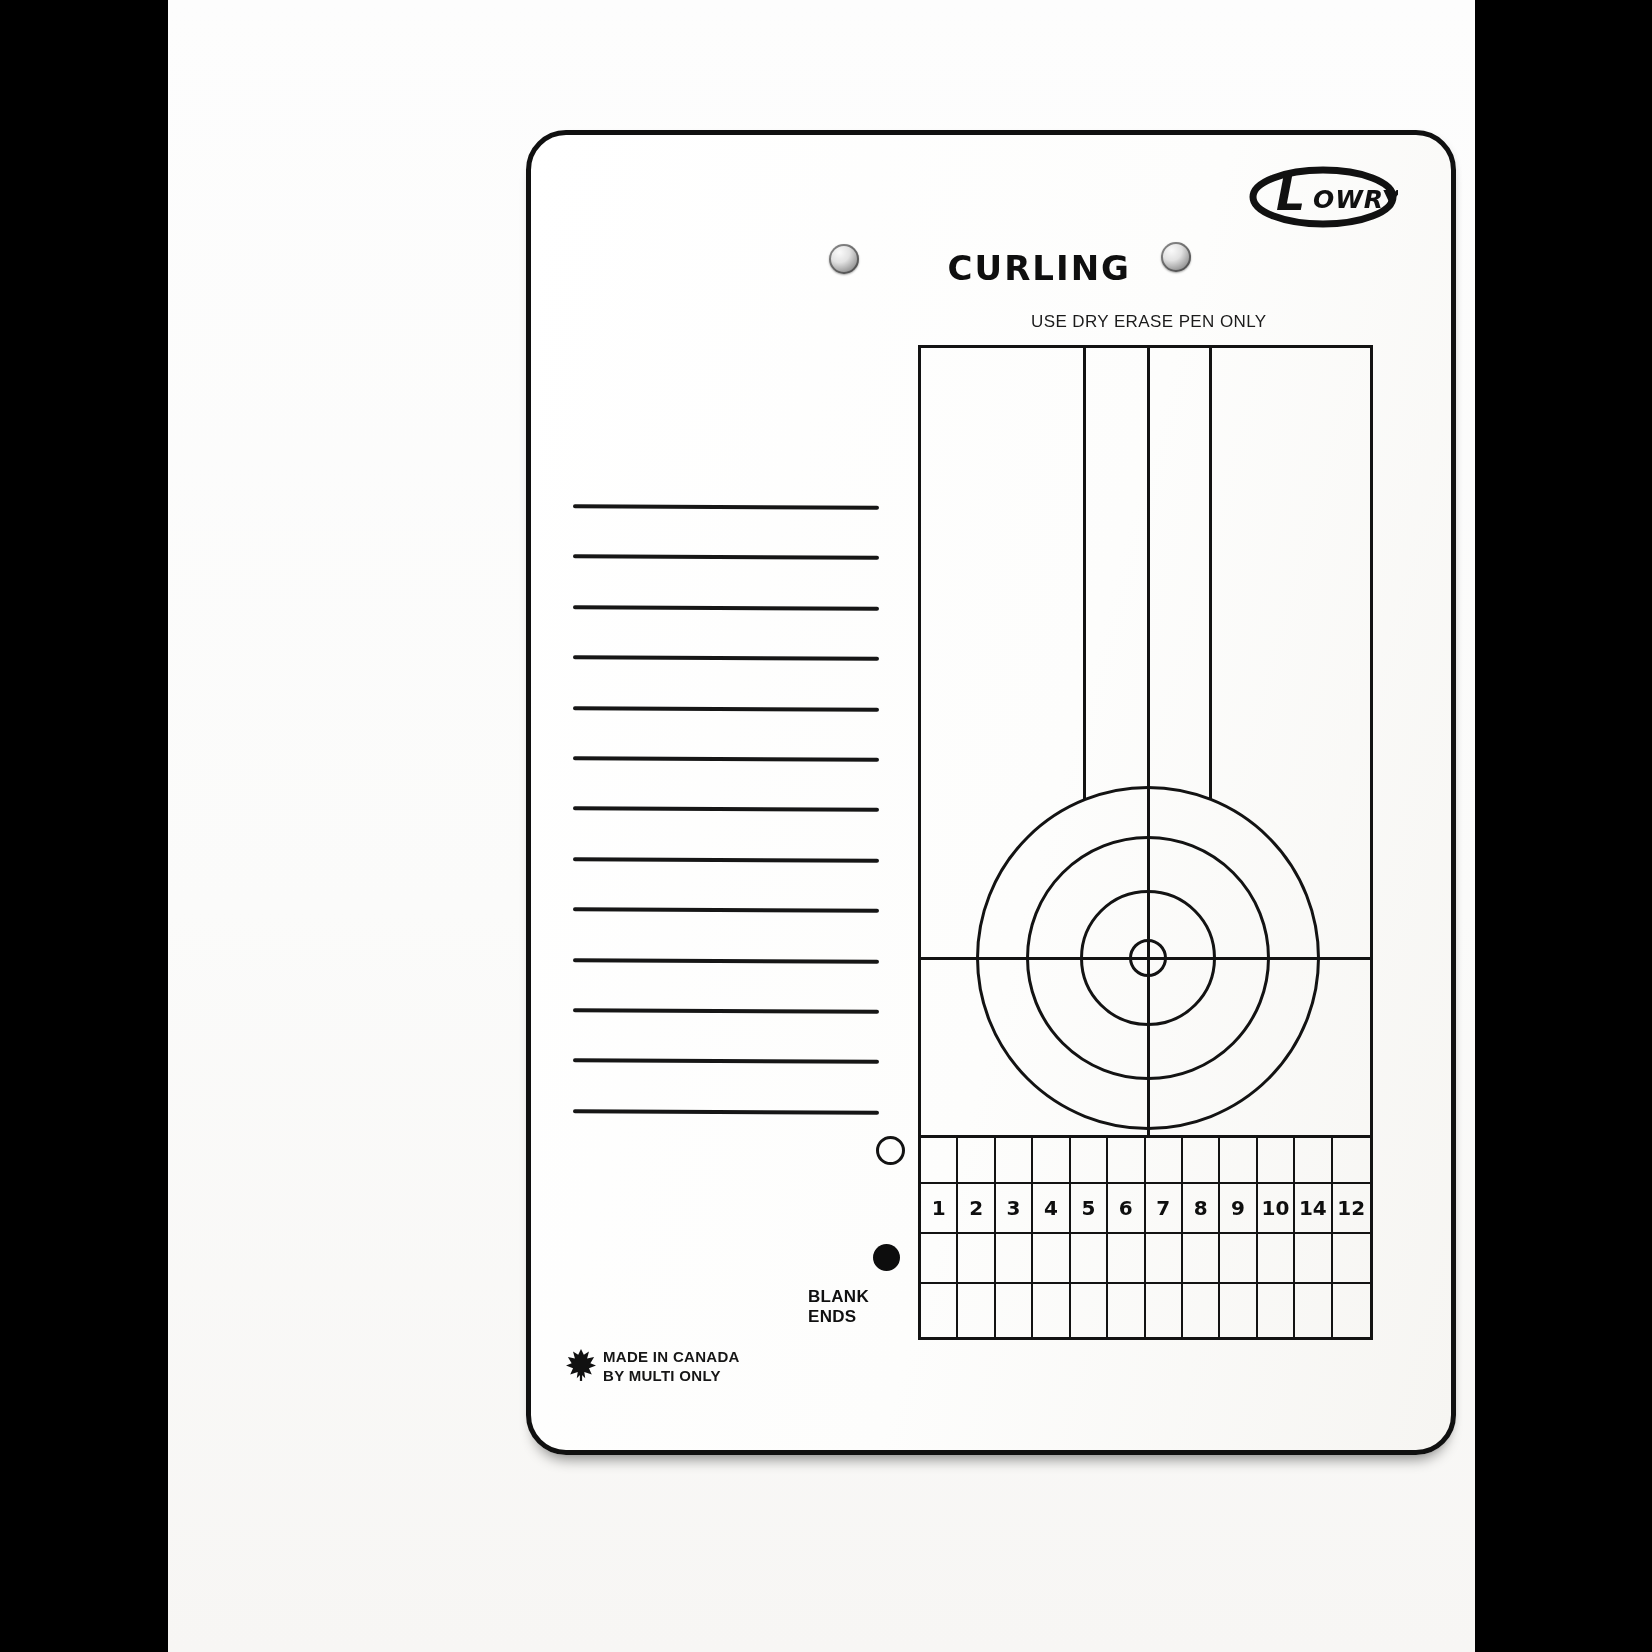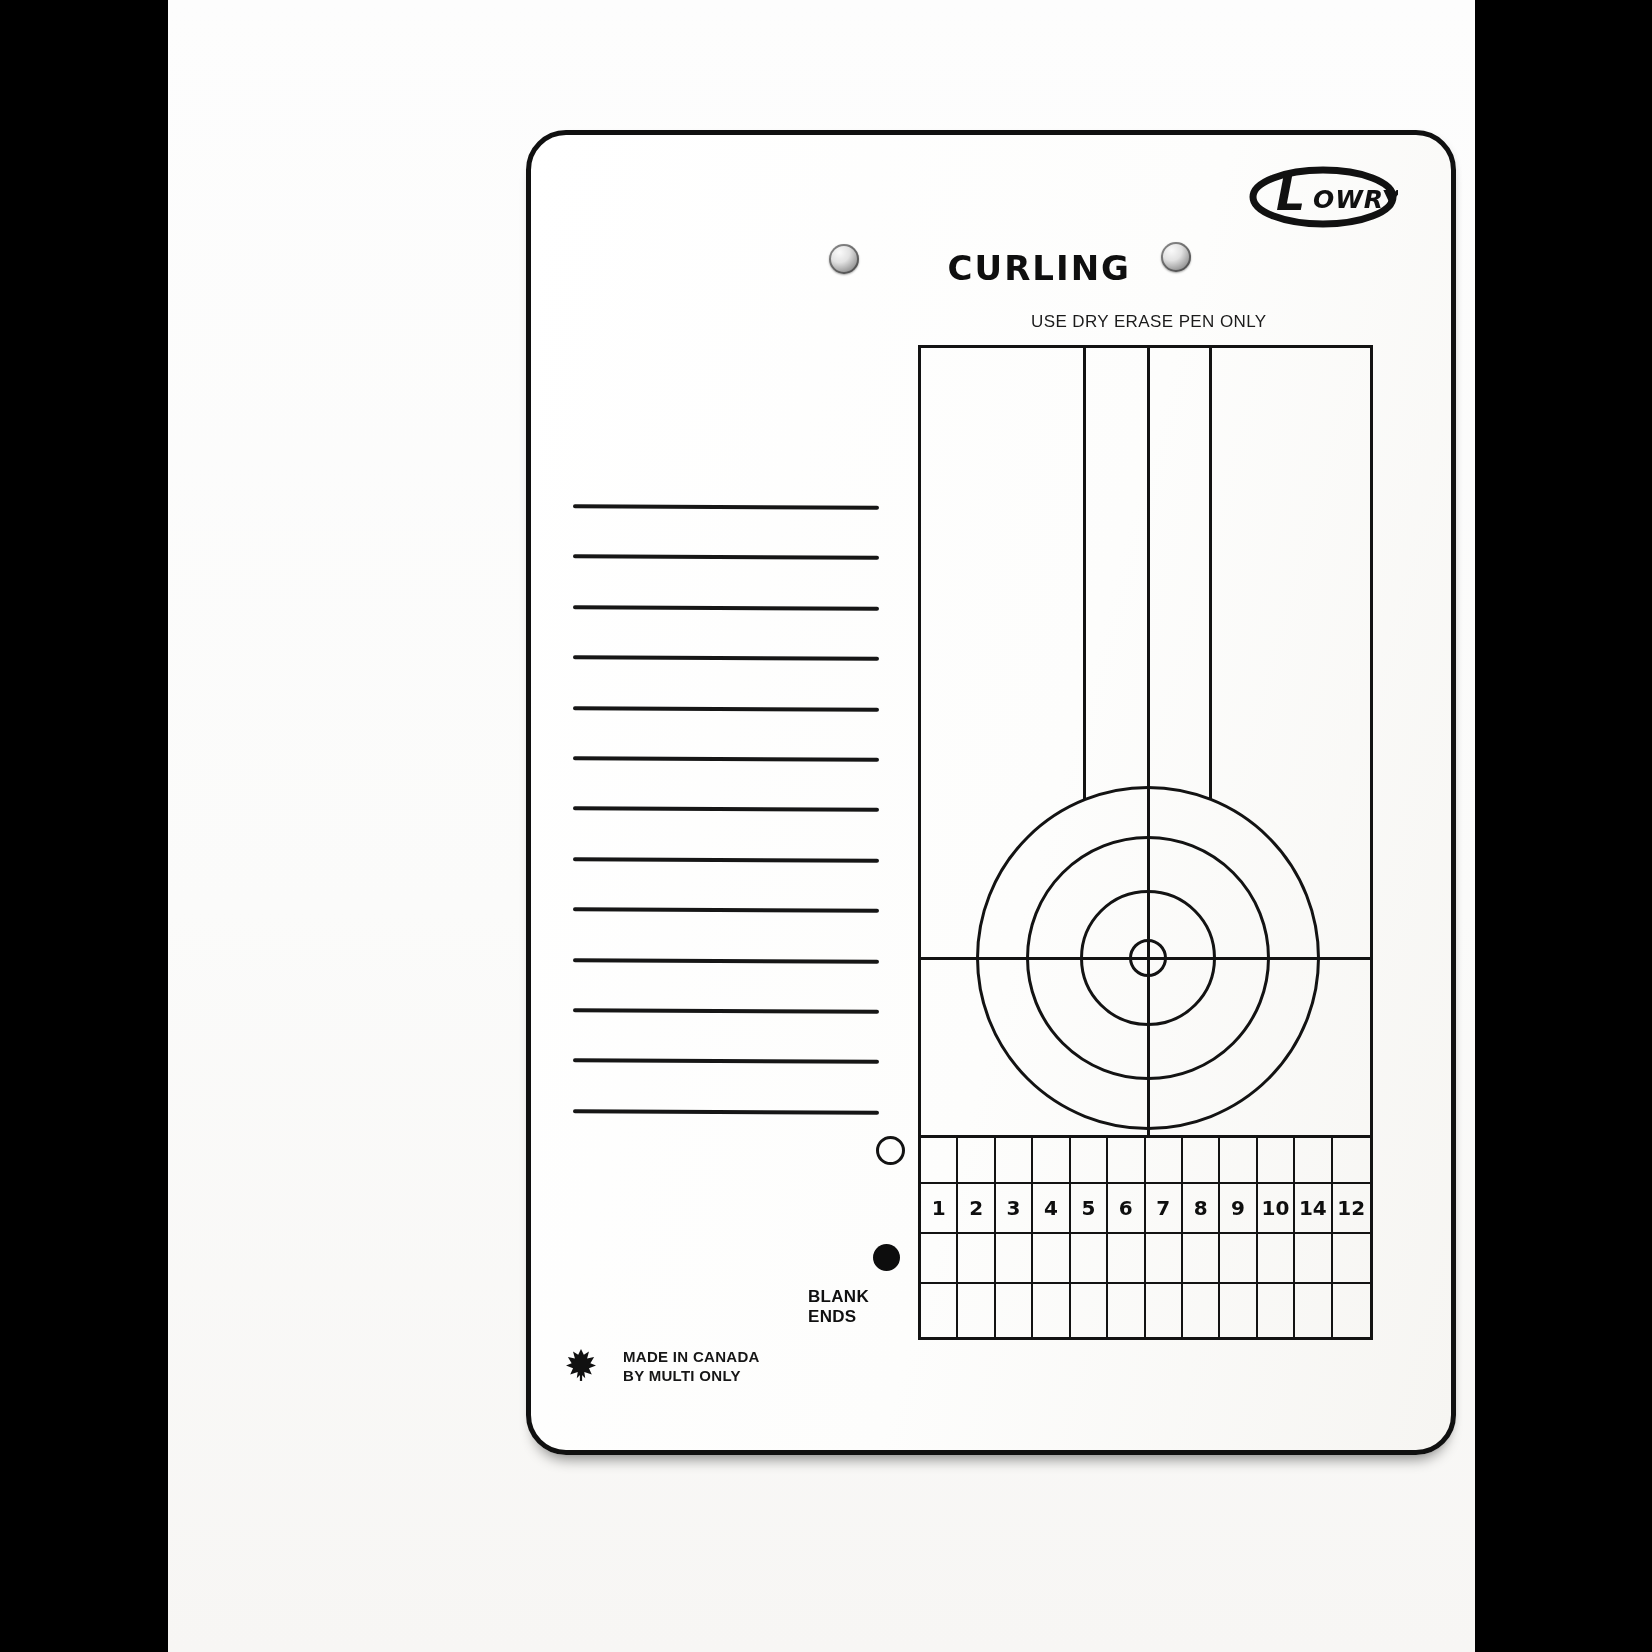--- a/index.html
+++ b/index.html
@@ -80,21 +80,21 @@
   .blank-filled{
     position:absolute;left:342px;top:1109px;width:27px;height:27px;border-radius:50%;
     background:#0d0d0d;
   }
   .blank-label{
     position:absolute;left:277px;top:1152px;width:120px;
     font-size:17px;font-weight:800;line-height:20px;letter-spacing:.3px;color:#101010;
   }
   
   .footer{position:absolute;left:35px;top:1212px;display:flex;align-items:flex-start;gap:7px;}
-  .footer-text{font-size:15px;font-weight:700;line-height:19px;letter-spacing:.3px;color:#161616;margin-left:20px;}
+  .footer-text{font-size:15px;font-weight:700;line-height:19px;letter-spacing:.3px;color:#161616;}
   .leaf{width:30px;height:32px;flex:0 0 auto;margin-top:2px;}
 </style>
 </head>
 <body>
 
 <div class="photo">
   <div class="board">
 
     <div class="logo">
       <svg width="150" height="66" viewBox="0 0 150 66">

